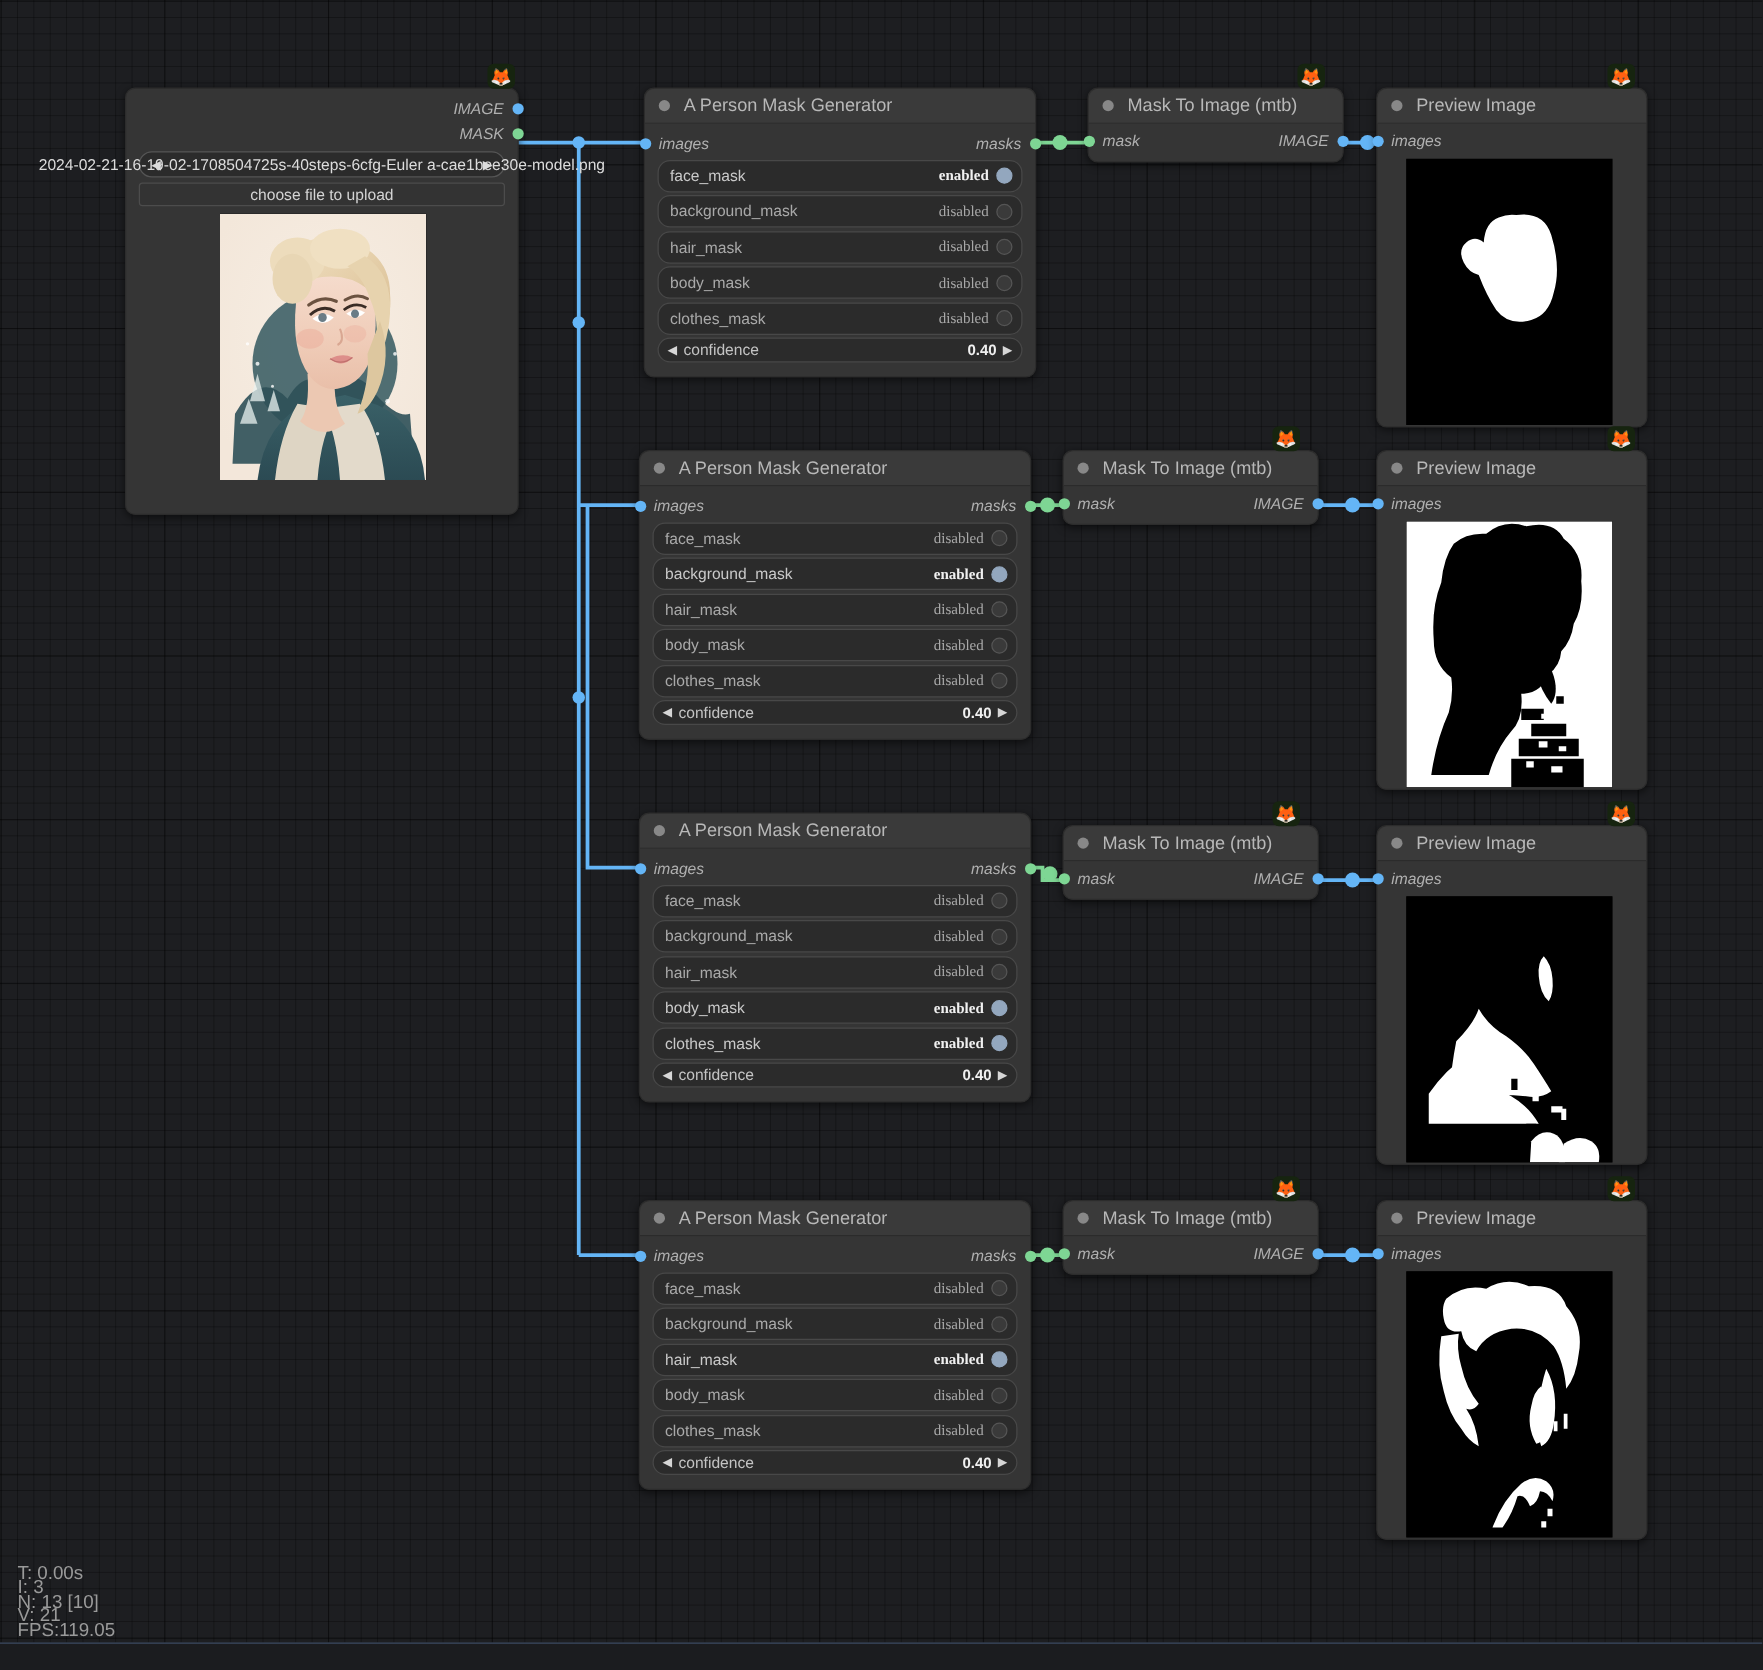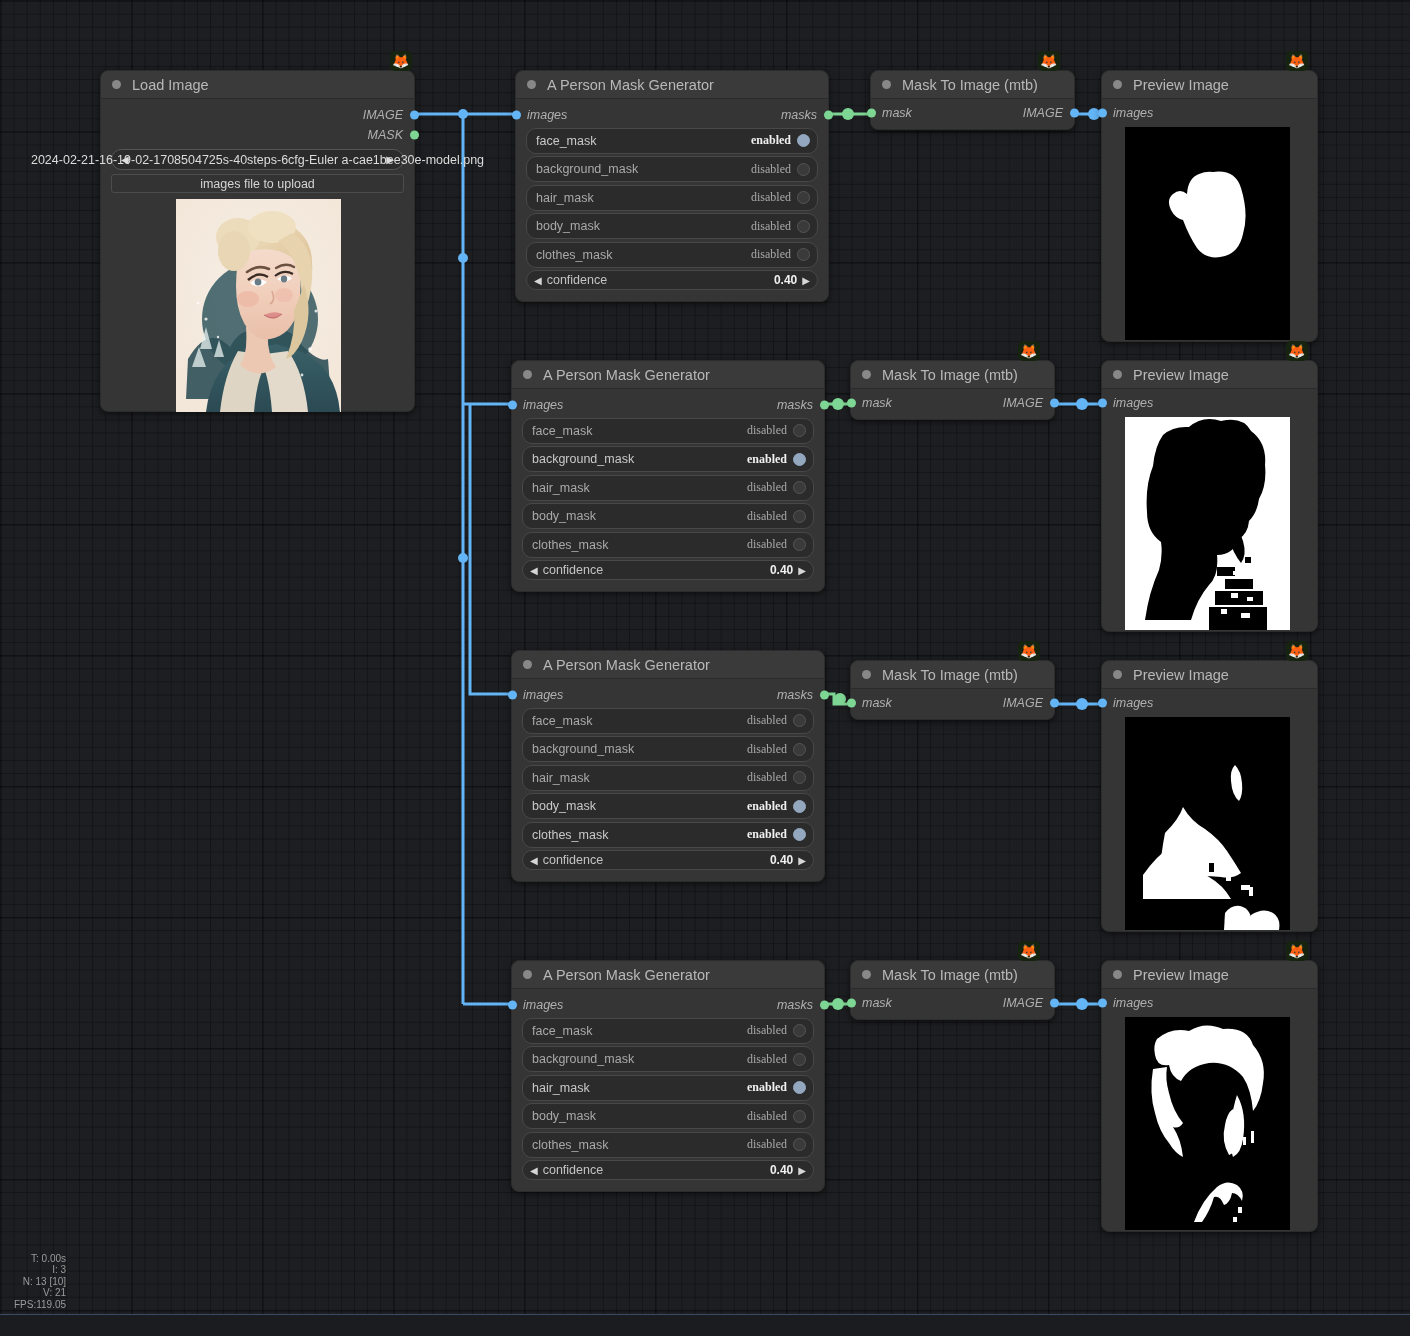--- a/index.html
+++ b/index.html
@@ -137,23 +137,22 @@
     background:#16240f;
     border-radius:5px;
     display:flex;align-items:center;justify-content:center;
     font-size:14px; line-height:1;
     z-index:20;
   }
 
   
   #stats {
     position:absolute; left:14px; bottom:26px;
-    color:#9a9a9a; font-size:10px; line-height:11.5px;
+    color:#9a9a9a; font-size:15px; line-height:11.5px;
     font-family:"Liberation Sans", sans-serif;
-    text-align:right;
   }
   #bottombar {
     position:absolute; left:0; right:0; bottom:0; height:22px;
     background:#1b1c1f; border-top:1px solid #3c4a63;
   }
 </style>
 </head>
 <body>
 
 <div id="canvas"></div>
@@ -195,39 +194,35 @@
   <g fill="#7ed694">
     <circle cx="848" cy="114" r="6"></circle>
     <circle cx="838" cy="404" r="6"></circle>
     <circle cx="840" cy="699" r="6"></circle>
     <circle cx="838" cy="1004" r="6"></circle>
   </g>
 </svg>
 
 <div class="fox-badge" style="left:390px; top:51px;">🦊</div>
 <div class="node" style="left:100px; top:70px; width:315px; height:342px;">
-  <div class="node-title">
-    <span class="node-dot"></span>
-    <span>Load Image</span>
-  </div>
   <div class="node-body">
     <div class="slot-row out">
       <span class="slot-label">IMAGE</span>
       <span class="port out image"></span>
     </div>
     <div class="slot-row out">
       <span class="slot-label">MASK</span>
       <span class="port out mask"></span>
     </div>
     <div class="combo" style="margin-top:4px;">
       <span class="carrow l">◀</span>
       <span class="fname">2024-02-21-16-19-02-1708504725s-40steps-6cfg-Euler a-cae1bee30e-model.png</span>
       <span class="carrow r">▶</span>
     </div>
-    <div class="btn">images file to upload</div>
+    <div class="btn">choose file to upload</div>
     <div class="imgbox" style="width:165px; height:213px; margin-left:75px; margin-top:6px;">
       <svg class="preview-img" viewBox="0 0 165 213">
         <defs>
           <radialGradient id="bgw" cx="50%" cy="45%" r="62%">
             <stop offset="0%" stop-color="#f7eee4"></stop>
               <stop offset="100%" stop-color="#f3e7da"></stop>
           </radialGradient>
           <linearGradient id="skin" x1="0" y1="0" x2="0" y2="1">
             <stop offset="0%" stop-color="#f6ded0"></stop>
               <stop offset="60%" stop-color="#f0cdb9"></stop>

